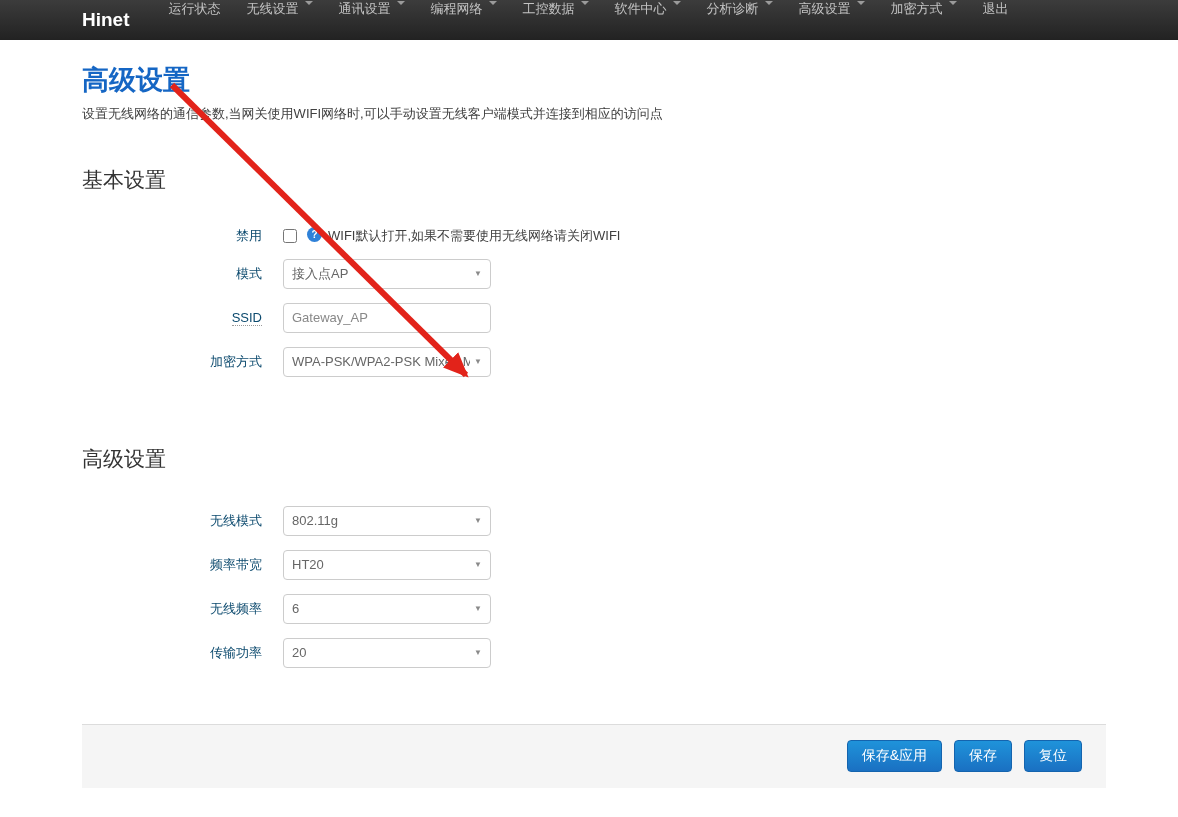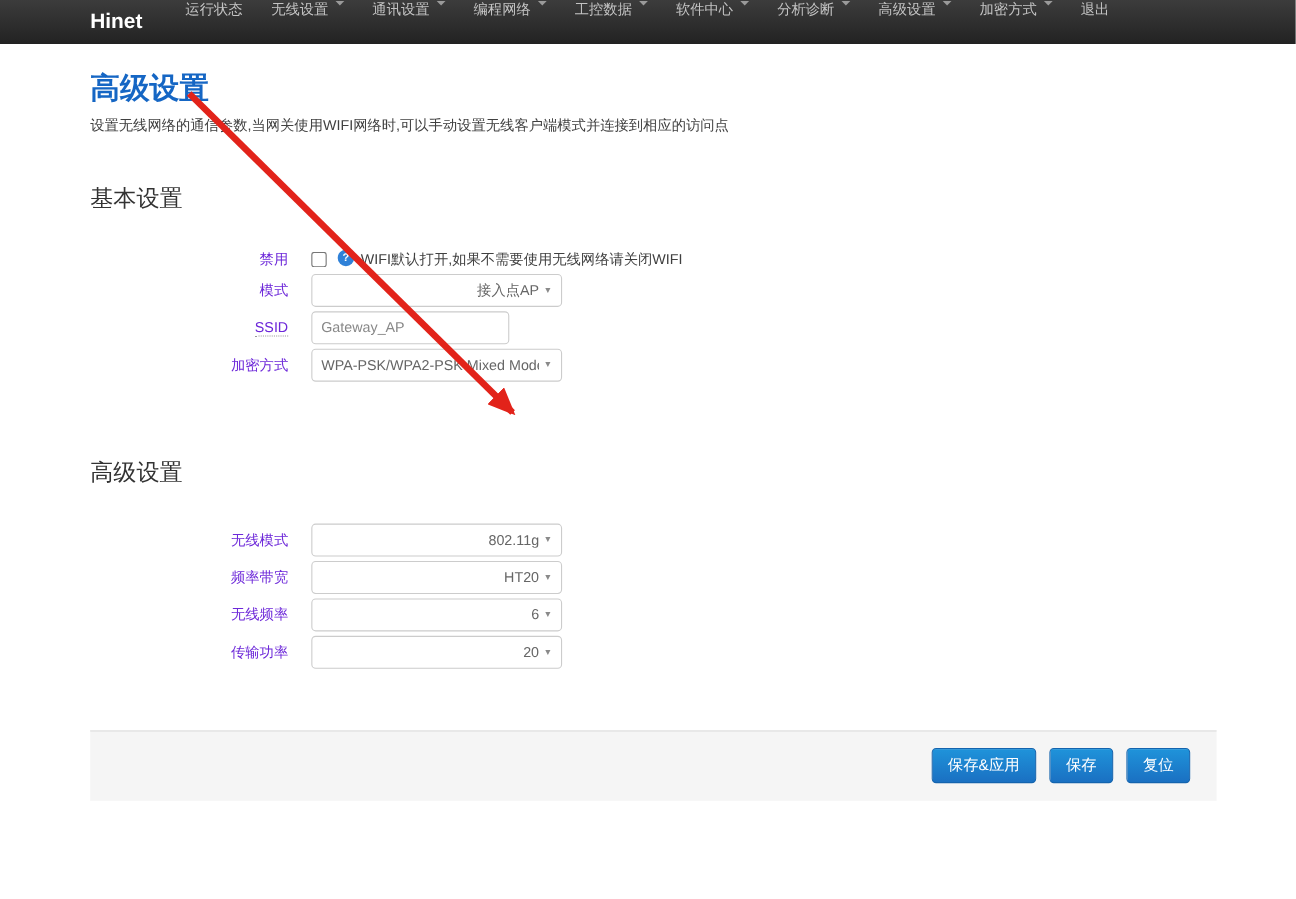--- a/index.html
+++ b/index.html
@@ -32,38 +32,37 @@
   
   .container { margin-left:82px; width:1024px; }
 
   .page-title { color:#1566c4; font-size:27px; font-weight:bold; margin:22px 0 7px; }
   .subtitle   { font-size:13px; color:#404040; line-height:1.35; }
 
   .section-heading { font-size:21px; font-weight:400; color:#333; margin:0; }
   .section-basic    { margin-top:43px; }
   .section-advanced { margin-top:68px; }
 
-  .form-row { display:flex; align-items:center; margin-top:4px; }
+  .form-row { display:flex; align-items:center; margin-top:14px; }
   .form-row.first { margin-top:33px; }
   .form-label {
     width:180px; text-align:right; margin-right:21px;
-    font-size:13px; color:#6d28d9; flex-shrink:0;
+    font-size:13px; color:#0c4a6e; flex-shrink:0;
   }
   .label-dotted { border-bottom:1px dotted #999; cursor:help; }
 
   .text-input {
-    width:180px; height:30px; border:1px solid #ccc; border-radius:4px;
+    width:208px; height:30px; border:1px solid #ccc; border-radius:4px;
     padding:0 8px; font-size:13px; color:#888; outline:none;
     font-family:"Liberation Sans","DejaVu Sans",sans-serif; background:#fff;
   }
   .select-box {
-    width:228px; height:30px; border:1px solid #ccc; border-radius:4px;
+    width:208px; height:30px; border:1px solid #ccc; border-radius:4px;
     background:#fff; display:flex; align-items:center; padding:0 8px;
     cursor:pointer;
-    text-align:right;
   }
   .select-value {
     flex:1; font-size:13px; color:#666; white-space:nowrap;
     overflow:hidden; margin-right:4px;
   }
   .select-caret { font-size:8px; color:#8a8a8a; flex-shrink:0; }
 
   .checkbox { width:14px; height:14px; margin:0 10px 0 0; cursor:pointer; }
   .help-wrap { display:flex; gap:6px; }
   .help-icon {

